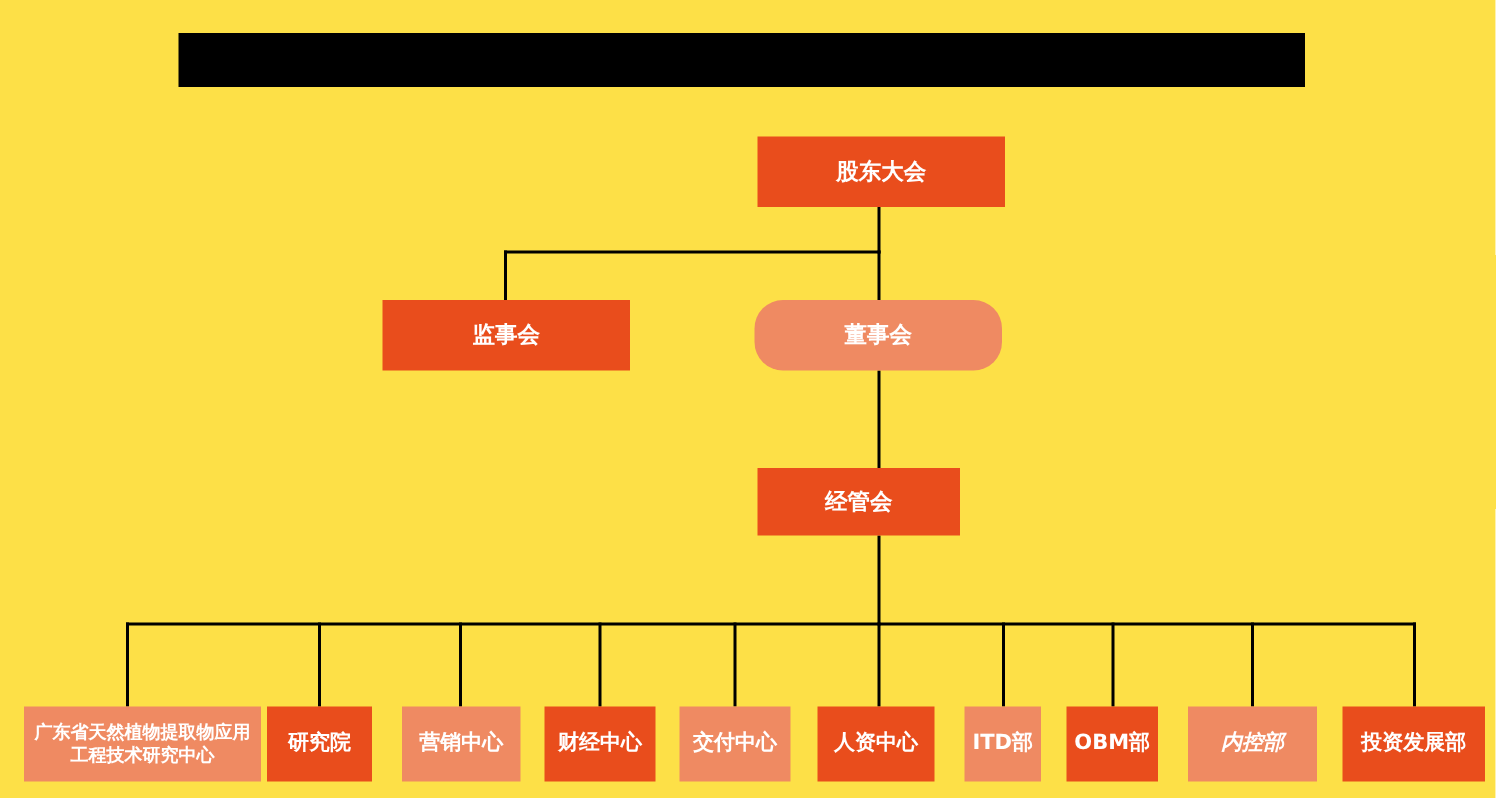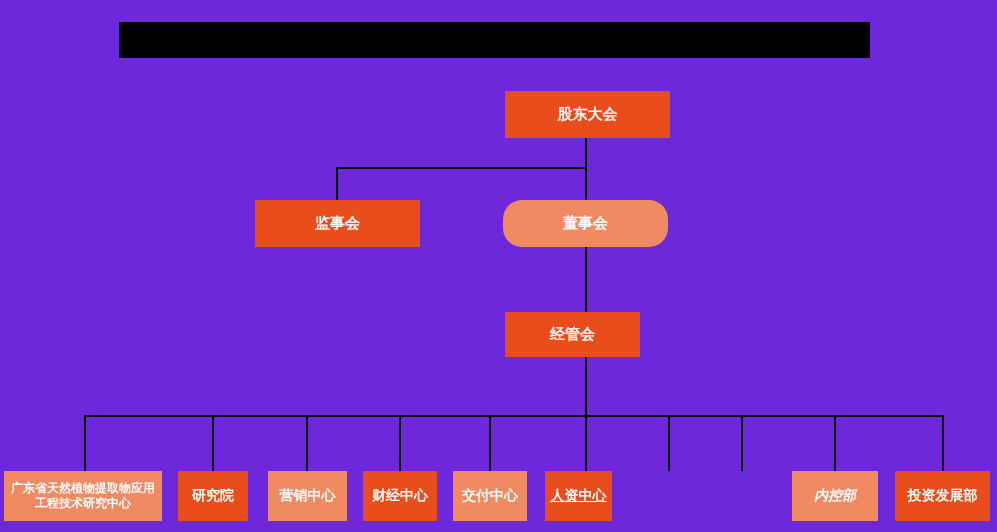--- a/index.html
+++ b/index.html
@@ -3,21 +3,21 @@
 <meta charset="utf-8">
 <style>
   * { margin: 0; padding: 0; box-sizing: border-box; }
   html, body { background: #ffffff; }
   body { font-family: "DejaVu Sans", "Liberation Sans", sans-serif; }
 
   .canvas {
     position: relative;
     width: 997px;
     height: 532px;
-    background: #6d28d9;
+    background: #fde047;
     overflow: hidden;
   }
 
   .title-bar {
     position: absolute;
     left: 119px; top: 22px;
     width: 751px; height: 36px;
     background: #000000;
   }
 
@@ -37,26 +37,26 @@
 
   
   #n-shareholders { left: 505px; top: 91px;  width: 165px; height: 47px; }
   
   #n-supervisory  { left: 255px; top: 200px; width: 165px; height: 47px; text-align: center; }
   #n-board        { left: 503px; top: 200px; width: 165px; height: 47px; border-radius: 19px; }
   
   #n-management   { left: 505px; top: 312px; width: 135px; height: 45px; }
   
   .node.bottom { top: 471px; height: 50px; font-size: 14px; }
-  #n-d0 { left: 4px;   width: 158px; font-size: 12px; padding: 0 7px; }
+  #n-d0 { left: 16px;   width: 158px; font-size: 12px; padding: 0 7px; }
   #n-d1 { left: 178px; width: 70px; }
   #n-d2 { left: 268px; width: 79px; }
   #n-d3 { left: 363px; width: 74px; }
   #n-d4 { left: 453px; width: 74px; }
-  #n-d5 { left: 545px; width: 67px; text-decoration: underline; }
+  #n-d5 { left: 545px; width: 78px; }
   #n-d6 { left: 643px; width: 51px; }
   #n-d7 { left: 711px; width: 61px; }
   #n-d8 { left: 792px; width: 86px; font-style: italic; }
   #n-d9 { left: 895px; width: 95px; }
 
   .line { position: absolute; background: #000000; }
   .v { width: 2px; }
   .h { height: 2px; }
 
   #l-top-stem    { left: 585px; top: 138px; height: 31px; }
@@ -109,16 +109,18 @@
   <div class="node light" id="n-board">董事会</div>
 
   <div class="node dark" id="n-management">经管会</div>
 
   <div class="node light bottom" id="n-d0">广东省天然植物提取物应用工程技术研究中心</div>
   <div class="node dark bottom" id="n-d1">研究院</div>
   <div class="node light bottom" id="n-d2">营销中心</div>
   <div class="node dark bottom" id="n-d3">财经中心</div>
   <div class="node light bottom" id="n-d4">交付中心</div>
   <div class="node dark bottom" id="n-d5">人资中心</div>
+  <div class="node light bottom" id="n-d6">ITD部</div>
+  <div class="node dark bottom" id="n-d7">OBM部</div>
   <div class="node light bottom" id="n-d8">内控部</div>
   <div class="node dark bottom" id="n-d9">投资发展部</div>
 
 </div>
 
 </body></html>

